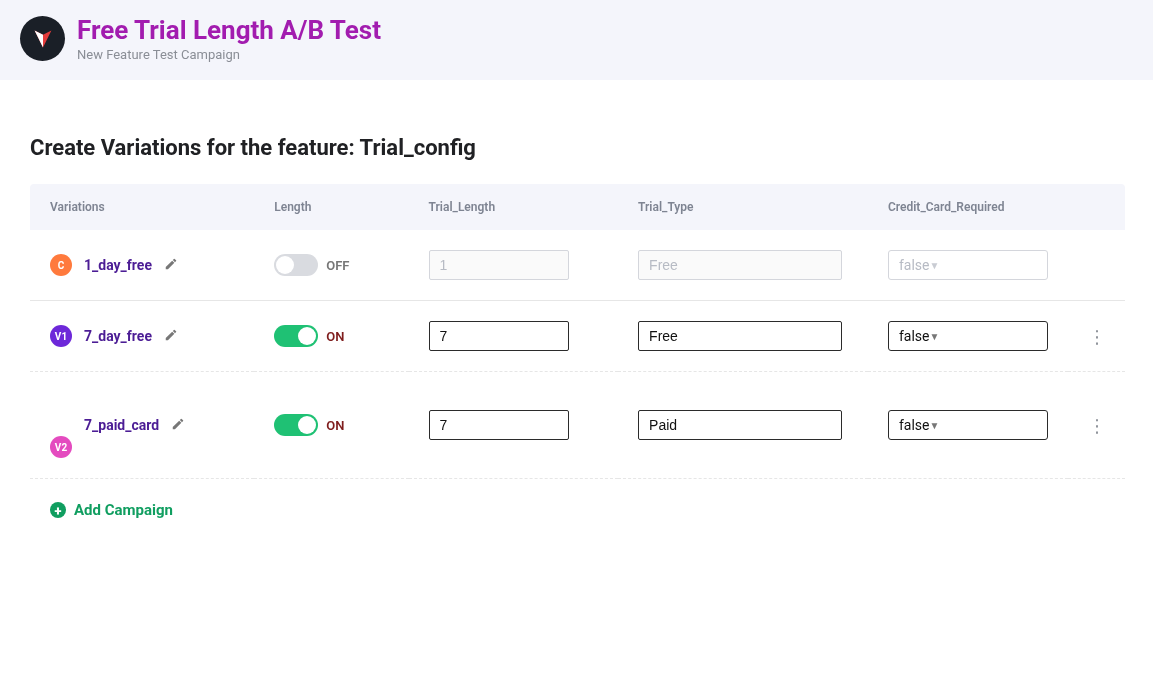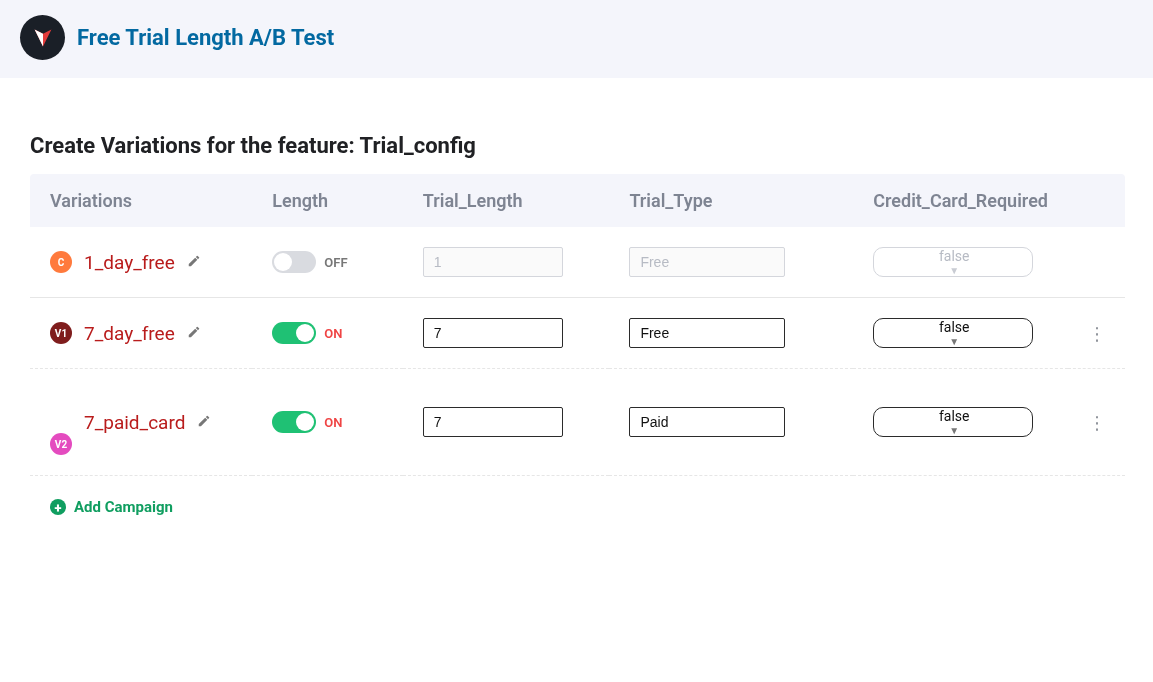--- a/index.html
+++ b/index.html
@@ -18,110 +18,109 @@
   }
   .logo {
     width: 45px; height: 45px;
     border-radius: 50%;
     background: #1a1f27;
     display: flex; align-items: center; justify-content: center;
     position: relative;
   }
   .logo svg { width: 28px; height: 28px; }
   .topbar-text .title {
-    font-size: 22px;
+    font-size: 26px;
     font-weight: 700;
-    color: #0369a1;
+    color: #a21caf;
   }
   .topbar-text .subtitle {
     font-size: 13px;
     color: #8a8e96;
     margin-top: 2px;
   }
   .content {
     padding: 55px 30px 30px 30px;
   }
   .page-title {
     font-size: 22px;
     font-weight: 700;
     color: #202124;
-    margin-bottom: 16px;
+    margin-bottom: 24px;
   }
   .table {
     width: 1095px;
     border-collapse: collapse;
   }
   .thead-row th {
     background: #f4f5fb;
     text-align: left;
     padding: 16px 20px;
-    font-size: 18px;
+    font-size: 12px;
     font-weight: 600;
     color: #7e8492;
   }
   .thead-row th:first-child { border-top-left-radius: 4px; }
   .thead-row th:last-child  { border-top-right-radius: 4px; }
   tbody tr td {
     padding: 20px 20px;
     vertical-align: middle;
     border-bottom: 1px dashed #e6e6e6;
   }
   tbody tr:first-child td { border-bottom: 1px solid #e6e6e6; }
   tbody tr.add-row td { border-bottom: none; padding-top: 22px;}
   .var-cell { display: flex; align-items: center; gap: 12px; }
   .badge {
     width: 22px; height: 22px; border-radius: 50%;
     color: #fff; font-size: 10px; font-weight: 700;
     display: flex; align-items: center; justify-content: center;
     flex-shrink: 0;
   }
   .badge-c  { background: #ff7a3d; }
-  .badge-v1 { background: #7f1d1d; text-align: center; }
+  .badge-v1 { background: #6d28d9; text-align: center; }
   .badge-v2 { background: #e44bbf; margin-top: 44px; }
-  .var-name { font-size: 19px; font-weight: 400; color: #b91c1c; }
+  .var-name { font-size: 14px; font-weight: 700; color: #4c1d95; }
   .edit-icon { color: #777; cursor: pointer; }
   .toggle-wrap { display: flex; align-items: center; gap: 8px; }
   .toggle {
     width: 44px; height: 22px; border-radius: 22px; position: relative;
     cursor: pointer;
   }
   .toggle.off { background: #d9dbe0; cursor: default;}
   .toggle.on  { background: #1fc174; }
   .knob {
     width: 18px; height: 18px; border-radius: 50%; background: #fff;
     position: absolute; top: 2px;
   }
   .toggle.off .knob { left: 2px; }
   .toggle.on  .knob { left: 24px; }
-  .toggle-label { font-size: 13px; font-weight: 600; color: #ef4444; }
+  .toggle-label { font-size: 13px; font-weight: 600; color: #7f1d1d; }
   .toggle.off + .toggle-label { color: #777; }
   .input {
     width: 140px; height: 30px;
     border: 1px solid #2b2b2b;
     border-radius: 2px;
     padding: 0 10px;
     font-size: 14px;
     color: #111;
     outline: none;
   }
-  .input.wide { width: 156px; }
+  .input.wide { width: 204px; }
   .input.disabled {
     border: 1px solid #d4d6dc;
     color: #b7bbc4;
   }
   .select {
     width: 160px; height: 30px;
     border: 1px solid #2b2b2b;
-    border-radius: 10px;
-    display: flex; align-items: center; justify-content: space-between;
+    border-radius: 3px;
+    display: flex; align-items: center; 
     padding: 0 8px 0 10px;
     font-size: 14px;
     color: #111;
     cursor: pointer;
-    flex-direction: column;
   }
   .select.disabled {
     border: 1px solid #d4d6dc;
     color: #b7bbc4;
     cursor: default;
   }
   .caret { font-size: 10px; color: #777; }
   .select.disabled .caret { color: #c9ccd3; }
   .more-cell { width: 40px; text-align: center; }
   .more-icon { color: #8a8e96; cursor: pointer; font-size: 18px; letter-spacing: -1px;}
@@ -144,20 +143,21 @@
 
 <div class="topbar">
   <div class="logo">
     <svg viewBox="0 0 40 40">
       <polygon points="8,8 20,14 32,8 20,32" fill="#e33b3b"></polygon>
       <polygon points="8,8 20,14 20,32" fill="#ffffff"></polygon>
     </svg>
   </div>
   <div class="topbar-text">
     <div class="title">Free Trial Length A/B Test</div>
+    <div class="subtitle">New Feature Test Campaign</div>
   </div>
 </div>
 
 <div class="content">
 
   <h2 class="page-title">
     <span>Create Variations for the feature: </span><span>Trial_config</span>
   </h2>
 
   <table class="table">

